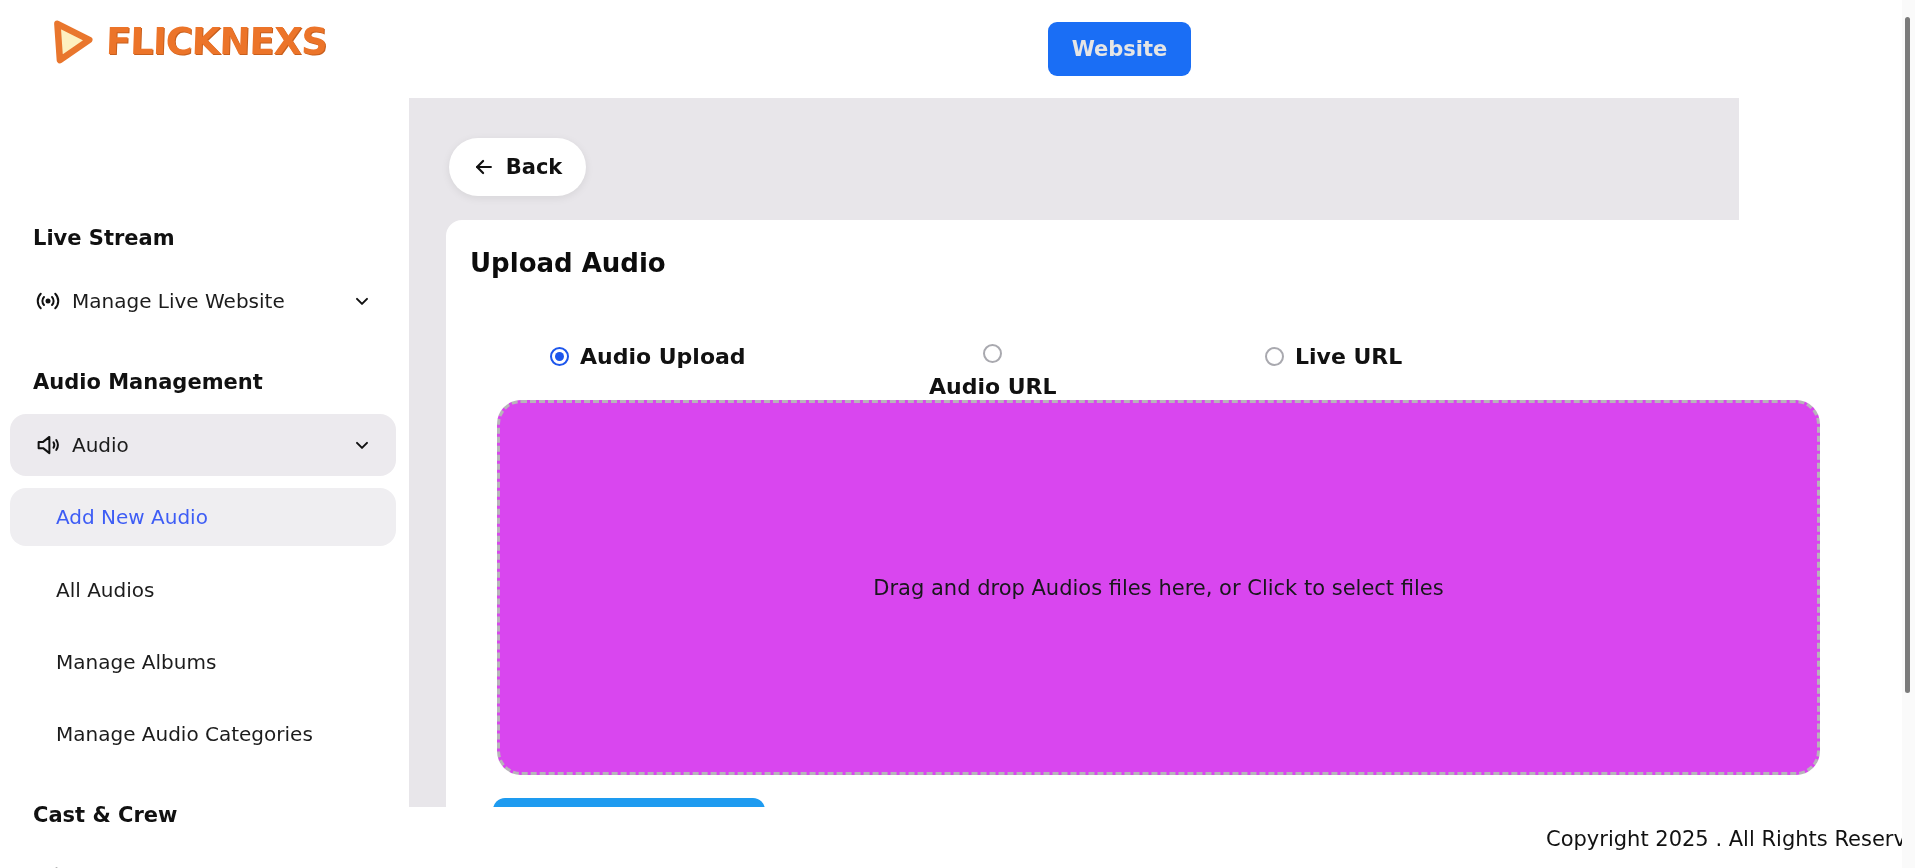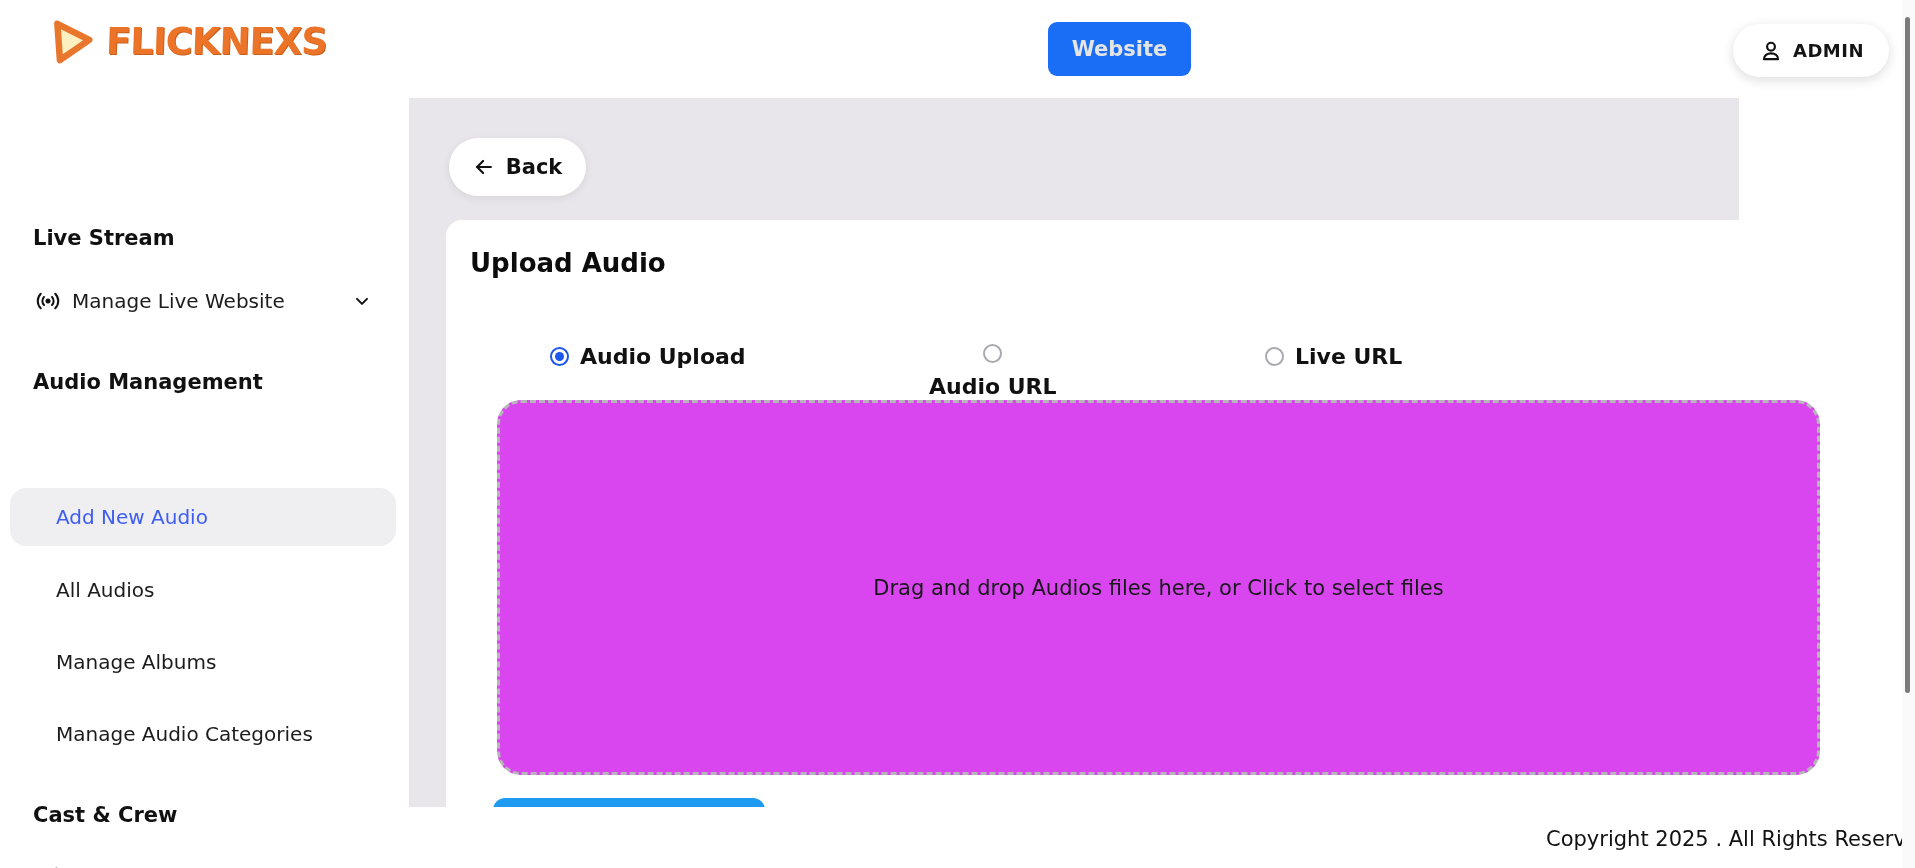--- a/index.html
+++ b/index.html
@@ -99,29 +99,20 @@
     <span class="logo-play">
       <svg width="46" height="50" viewBox="0 0 24 26">
         <path d="M4.5 3.5l16 9.5-16 9.5z" fill="#fdf0c0" stroke="#e9762d" stroke-width="3.4" stroke-linejoin="round"></path>
       </svg>
     </span>
     <span class="logo-text">FLICKNEXS</span>
   </div>
 
   <button class="website-btn">Website</button>
 
-  <div class="admin-pill">
-    <span>
-      <svg width="26" height="26" viewBox="0 0 24 24" fill="none" stroke="#111" stroke-width="2">
-        <circle cx="12" cy="8" r="3.6"></circle>
-        <path d="M5.5 19.5c0-3.3 2.9-5.3 6.5-5.3s6.5 2 6.5 5.3z" stroke-linejoin="round"></path>
-      </svg>
-    </span>
-    <span>ADMIN</span>
-  </div>
 </div>
 
 <nav class="sidebar">
 
   <div class="side-heading" style="top:128px;">Live Stream</div>
 
   <div class="side-row" style="top:180px;">
     <span class="row-icon">
       <svg viewBox="0 0 24 24" width="30" height="30" fill="none" stroke="#111" stroke-width="1.6" stroke-linecap="round">
         <circle cx="12" cy="12" r="2" fill="#111" stroke="none"></circle>
@@ -134,20 +125,35 @@
     <span class="row-label">Manage Live Website</span>
     <span class="row-chevron">
       <svg viewBox="0 0 24 24" width="20" height="20" fill="none" stroke="#111" stroke-width="2.4" stroke-linecap="round" stroke-linejoin="round">
           <path d="M6 9.5l6 6 6-6"></path>
         </svg>
     </span>
   </div>
 
   <div class="side-heading" style="top:272px;">Audio Management</div>
 
+  <div class="side-row boxed" style="top:316px; height:62px;">
+    <span class="row-icon">
+      <svg viewBox="0 0 24 24" width="30" height="30" fill="none" stroke="#111" stroke-width="1.6" stroke-linecap="round" stroke-linejoin="round">
+        <path d="M4.5 9.5v5h3.6l5 4v-13l-5 4z"></path>
+        <path d="M16.4 9.8a4.2 4.2 0 0 1 0 4.4"></path>
+        <path d="M18.6 8a7.2 7.2 0 0 1 0 8"></path>
+      </svg>
+    </span>
+    <span class="row-label">Audio</span>
+    <span class="row-chevron">
+      <svg viewBox="0 0 24 24" width="20" height="20" fill="none" stroke="#111" stroke-width="2.4" stroke-linecap="round" stroke-linejoin="round">
+          <path d="M6 9.5l6 6 6-6"></path>
+        </svg>
+    </span>
+  </div>
 
   <div class="side-sub-box blue-link" style="top:390px;">Add New Audio</div>
 
   <div class="side-sub" style="top:480px;">All Audios</div>
 
   <div class="side-sub" style="top:552px;">Manage Albums</div>
 
   <div class="side-sub" style="top:624px;">Manage Audio Categories</div>
 
   <div class="side-heading" style="top:705px;">Cast &amp; Crew</div>

